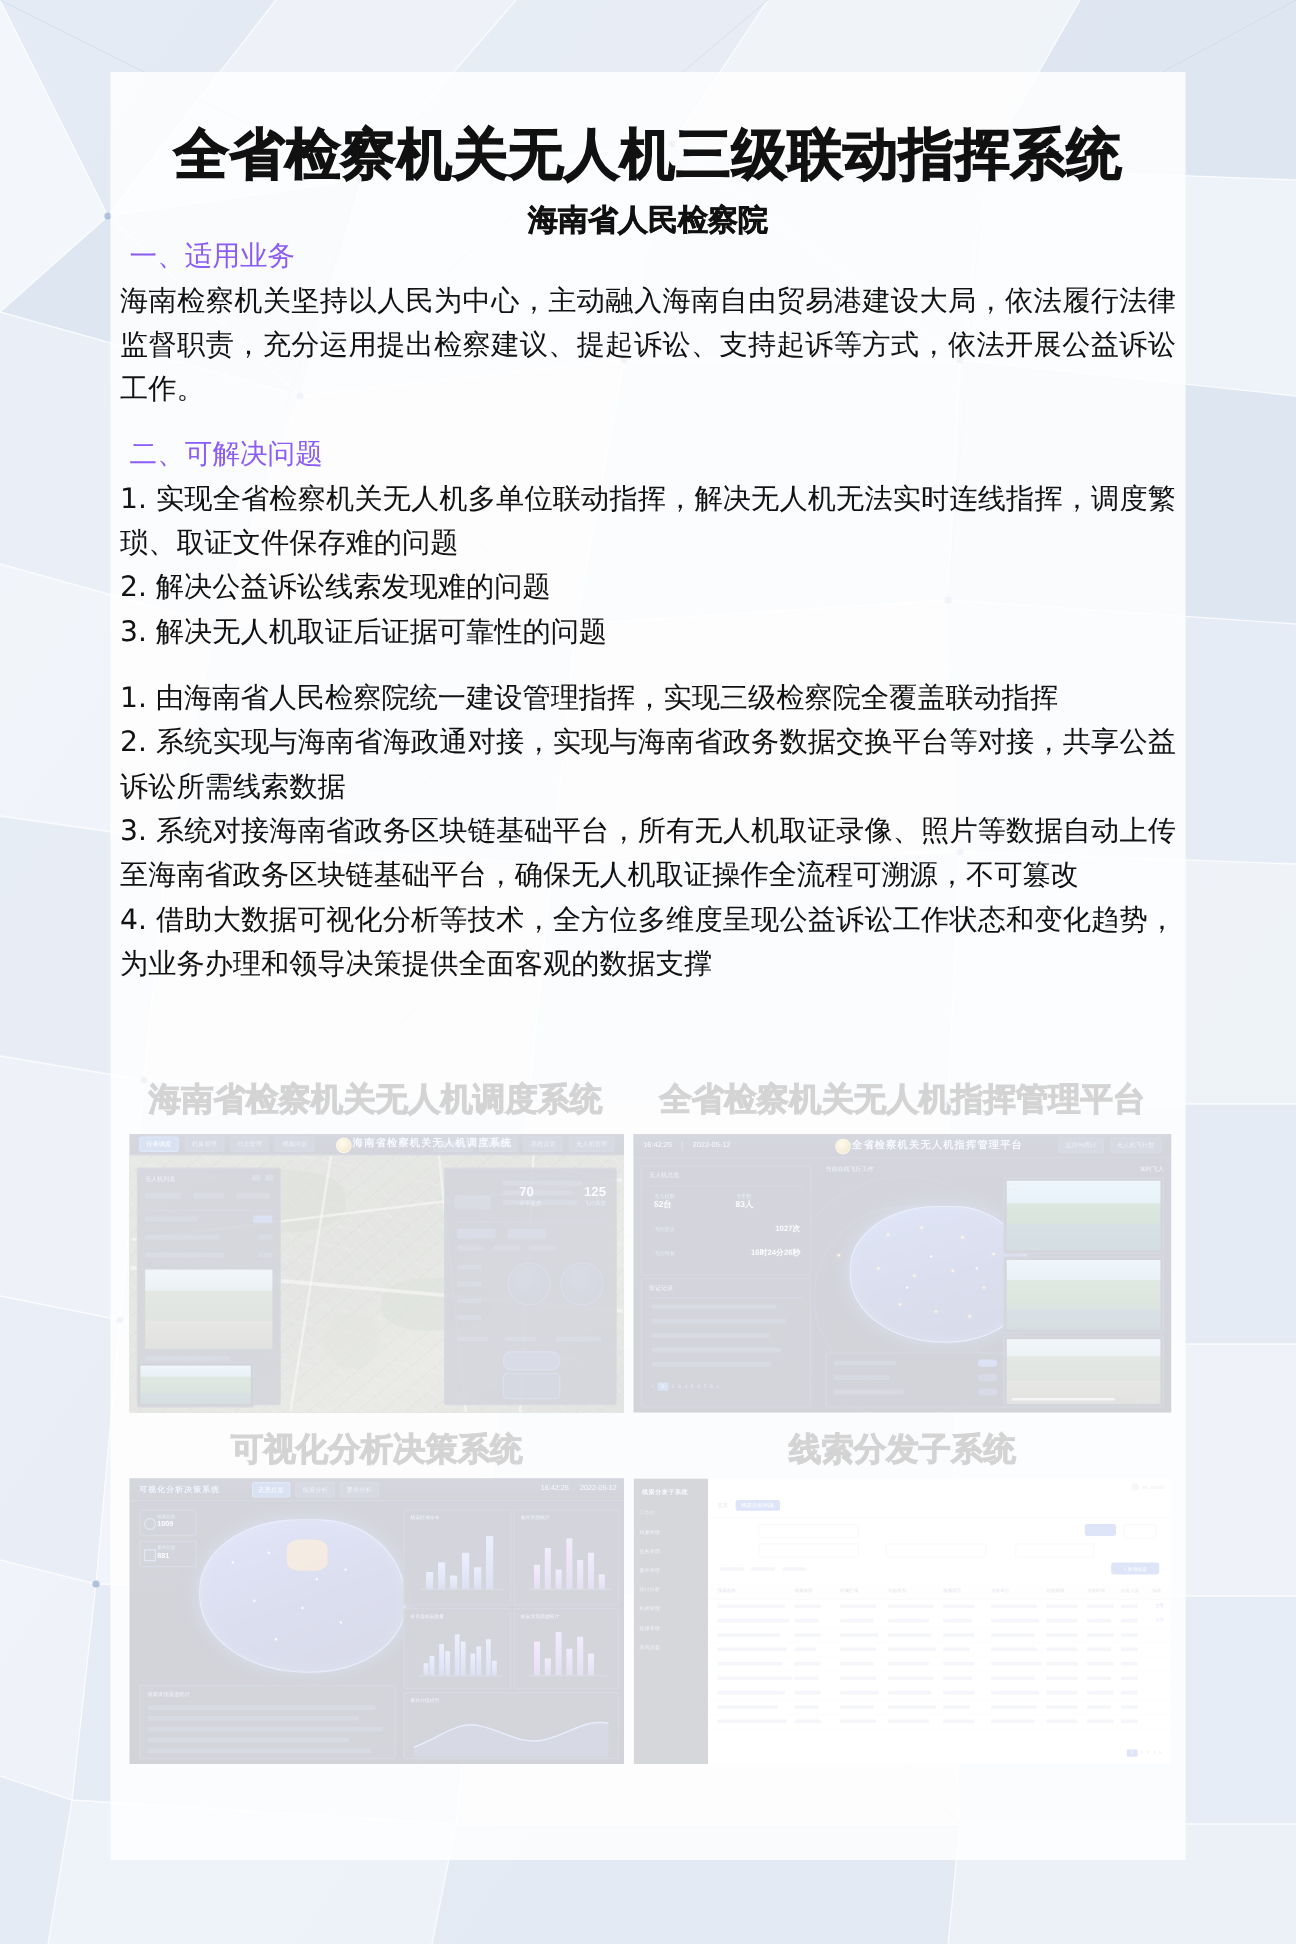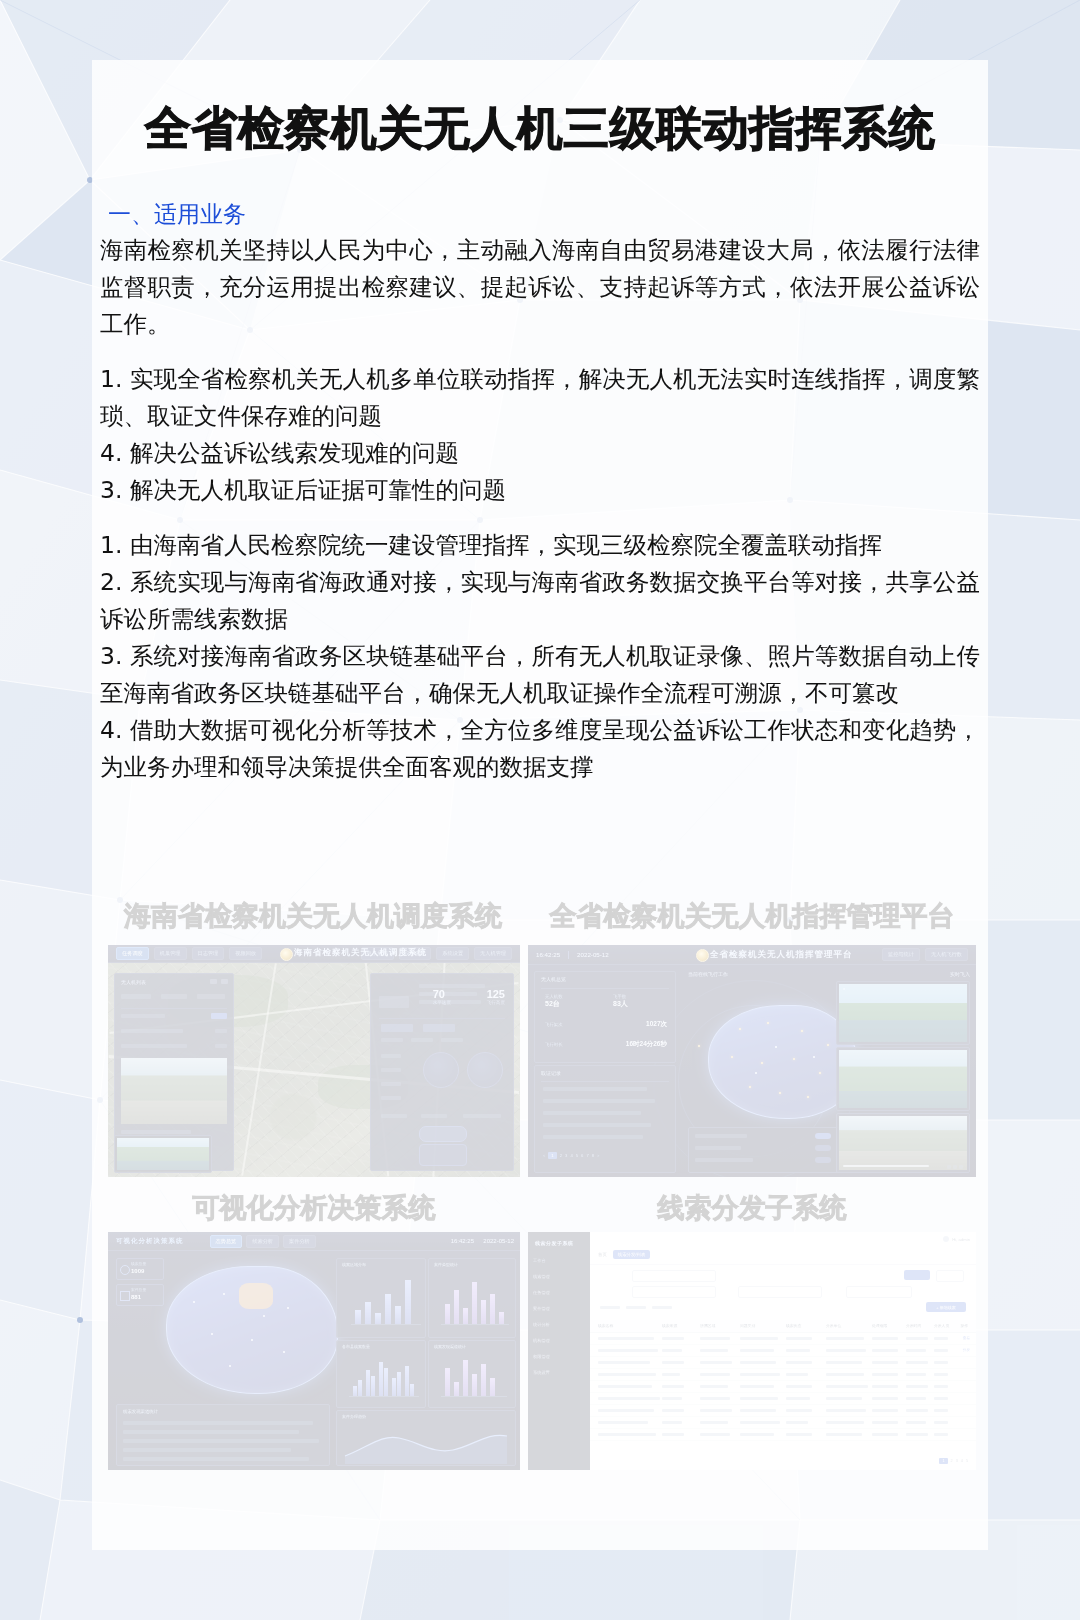--- a/index.html
+++ b/index.html
@@ -38,21 +38,21 @@
     position:absolute;left:0;right:0;top:168px;
     text-align:center;
     font-size:25px;line-height:32px;
     font-weight:900;color:#111;
     -webkit-text-stroke:0.5px #111;
   }
   .body-wrap{
     position:absolute;left:100px;top:196px;width:880px;
   }
   .sec-head{
-    font-size:23px;line-height:36px;font-weight:400;color:#1d4ed8;
+    font-size:23px;line-height:36px;font-weight:400;color:#8b5cf6;
     margin:0 0 0 8px;
     font-family:"DejaVu Sans","Liberation Sans",sans-serif;
   }
   .para{
     font-size:23.5px;line-height:37px;color:#121212;
     margin:0;text-align:justify;
     font-family:"DejaVu Sans","Liberation Sans",sans-serif;
   }
   .gap-m{height:18px;}
 
@@ -270,29 +270,31 @@
   </g>
 </svg>
 
 <div class="sheet">
   <div class="paper"></div>
 </div>
 
 <div class="content">
 
   <div class="title">全省检察机关无人机三级联动指挥系统</div>
+  <div class="subtitle">海南省人民检察院</div>
 
   <div class="body-wrap">
 
     <div class="sec-head">一、适用业务</div>
     <p class="para">海南检察机关坚持以人民为中心，主动融入海南自由贸易港建设大局，依法履行法律监督职责，充分运用提出检察建议、提起诉讼、支持起诉等方式，依法开展公益诉讼工作。</p>
 
     <div class="gap-m"></div>
+    <div class="sec-head">二、可解决问题</div>
     <p class="para">1. 实现全省检察机关无人机多单位联动指挥，解决无人机无法实时连线指挥，调度繁琐、取证文件保存难的问题</p>
-    <p class="para">4. 解决公益诉讼线索发现难的问题</p>
+    <p class="para">2. 解决公益诉讼线索发现难的问题</p>
     <p class="para">3. 解决无人机取证后证据可靠性的问题</p>
 
     <div class="gap-m"></div>
     <p class="para">1. 由海南省人民检察院统一建设管理指挥，实现三级检察院全覆盖联动指挥</p>
     <p class="para">2. 系统实现与海南省海政通对接，实现与海南省政务数据交换平台等对接，共享公益诉讼所需线索数据</p>
     <p class="para">3. 系统对接海南省政务区块链基础平台，所有无人机取证录像、照片等数据自动上传至海南省政务区块链基础平台，确保无人机取证操作全流程可溯源，不可篡改</p>
     <p class="para">4. 借助大数据可视化分析等技术，全方位多维度呈现公益诉讼工作状态和变化趋势，为业务办理和领导决策提供全面客观的数据支撑</p>
   </div>
 </div>
 

